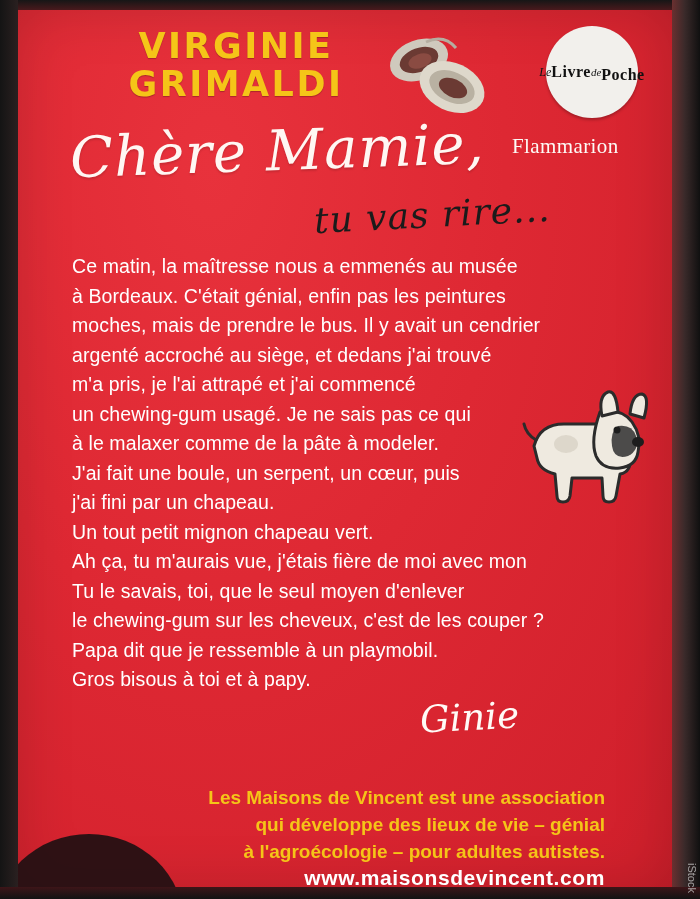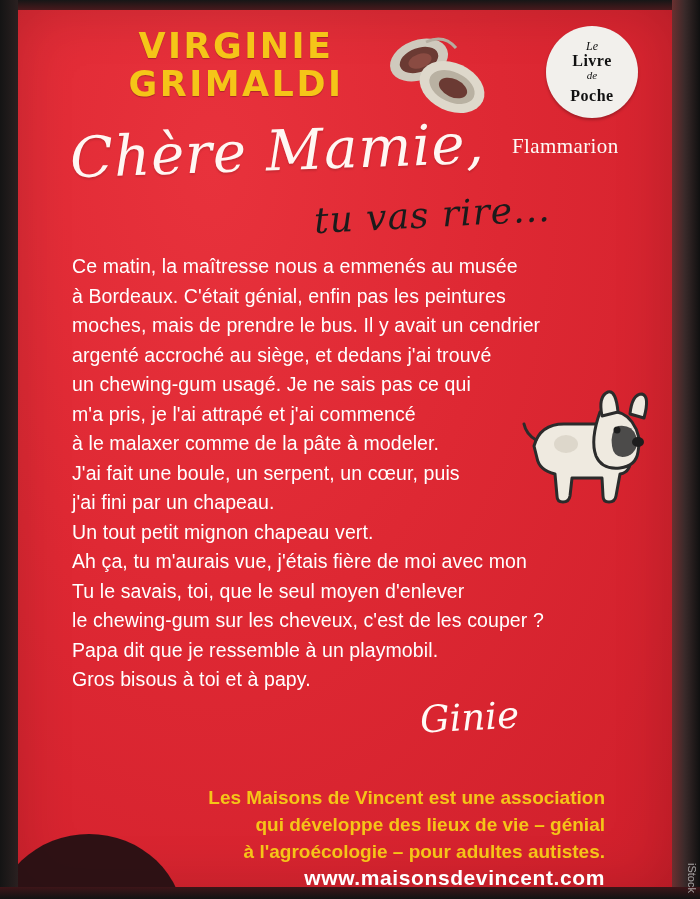--- a/index.html
+++ b/index.html
@@ -105,21 +105,21 @@
   .poche {
     position: absolute;
     left: 532px;
     top: 20px;
     width: 92px;
     height: 92px;
     border-radius: 50%;
     background: #f2f0ec;
     box-shadow: 0 2px 3px rgba(0,0,0,.25);
     display: flex;
-    flex-direction: column;
+    flex-direction: row;
     align-items: center;
     justify-content: center;
     color: #111;
     font-family: "Liberation Serif", serif;
     line-height: 1.0;
   }
   .poche .l1 { font-size: 12px; font-style: italic; margin-bottom: 1px;}
   .poche .l2 { font-size: 16px; font-weight: bold; letter-spacing: .5px;}
   .poche .l3 { font-size: 11px; font-style: italic; margin: 1px 0;}
   .poche .l4 { font-size: 16px; font-weight: bold; letter-spacing: .5px; margin-top: 6px;}
@@ -274,22 +274,22 @@
     <div class="publisher">Flammarion</div>
 
     <div class="title-1">Chère Mamie,</div>
     <div class="title-2">tu vas rire...</div>
 
     <div class="letter">
       <p>Ce matin, la maîtresse nous a emmenés au musée</p>
       <p>à Bordeaux. C'était génial, enfin pas les peintures</p>
       <p>moches, mais de prendre le bus. Il y avait un cendrier</p>
       <p>argenté accroché au siège, et dedans j'ai trouvé</p>
+      <p>m'a pris, je l'ai attrapé et j'ai commencé</p>
       <p>un chewing-gum usagé. Je ne sais pas ce qui</p>
-      <p>m'a pris, je l'ai attrapé et j'ai commencé</p>
       <p>à le malaxer comme de la pâte à modeler.</p>
       <p>J'ai fait une boule, un serpent, un cœur, puis</p>
       <p>j'ai fini par un chapeau.</p>
       <p>Un tout petit mignon chapeau vert.</p>
       <p>Ah ça, tu m'aurais vue, j'étais fière de moi avec mon</p>
       <p>Tu le savais, toi, que le seul moyen d'enlever</p>
       <p>le chewing-gum sur les cheveux, c'est de les couper ?</p>
       <p>Papa dit que je ressemble à un playmobil.</p>
       <p>Gros bisous à toi et à papy.</p>
     </div>

